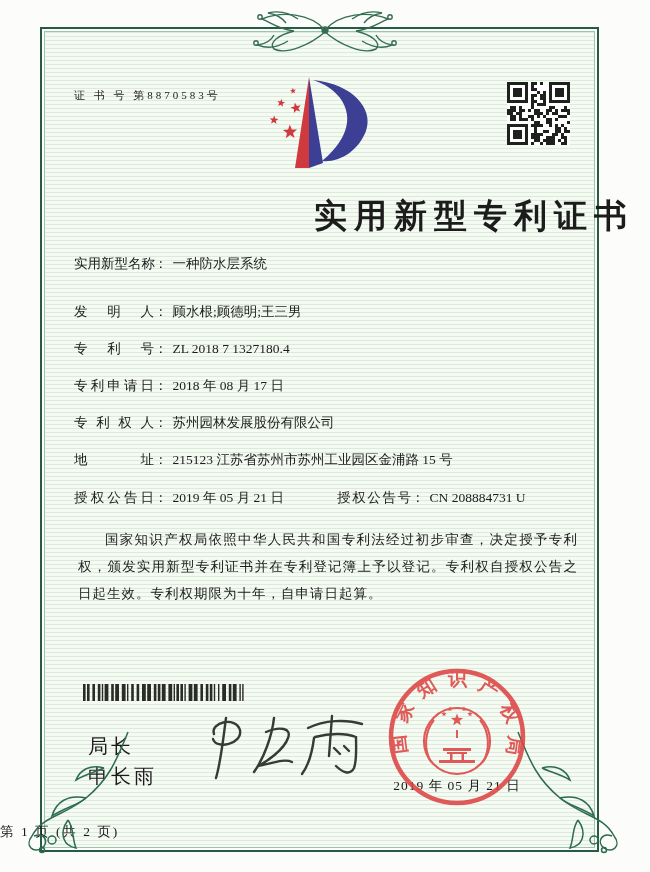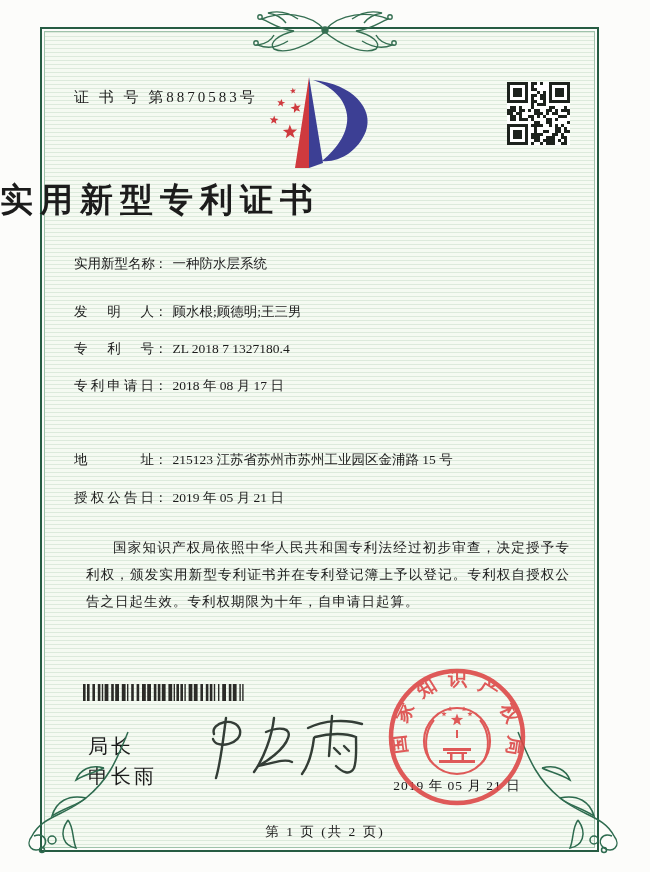--- a/index.html
+++ b/index.html
@@ -10,41 +10,41 @@
   }
   .frame{position:absolute;left:40px;top:27px;width:555px;height:821px;border:2px solid #265c43;}
   .frame-inner{
     position:absolute;inset:2px;border:1px solid #9fc2ab;
     background:#f5faf2;
     background-image:repeating-linear-gradient(180deg, rgba(120,170,130,.20) 0 1px, rgba(255,255,255,0) 1px 4px);
   }
   .orn-top{position:absolute;left:202px;top:3px;z-index:3;}
   .orn-bl{position:absolute;left:8px;top:728px;z-index:3;}
   .orn-br{position:absolute;left:512px;top:728px;z-index:3;transform:scaleX(-1);}
-  .cert-no{position:absolute;left:74px;top:88px;font-size:15px;letter-spacing:3px;z-index:2;}
+  .cert-no{position:absolute;left:74px;top:88px;font-size:11px;letter-spacing:3px;z-index:2;}
   .logo{position:absolute;left:250px;top:71px;z-index:2;}
   .qr{position:absolute;left:507px;top:82px;z-index:2;}
-  .title{position:absolute;left:0;right:0;top:178px;margin:0;text-align:left;
+  .title{position:absolute;left:0;right:0;top:178px;margin:16px;text-align:right;
          font-size:33px;font-weight:600;letter-spacing:7px;z-index:2;}
   .row{position:absolute;left:74px;width:490px;white-space:nowrap;font-size:13.5px;z-index:2;}
   .row .lbl{display:inline-block;width:80px;text-align:justify;text-align-last:justify;}
   .row .colon{margin-right:5px;}
   .r0{top:255px}.r1{top:303px}.r2{top:340px}.r3{top:377px}.r4{top:414px}.r5{top:451px}.r6{top:489px}
   .grant-no-group{position:absolute;left:263px;top:0;}
   .grant-no-group .lbl{width:74px;}
   .paras{position:absolute;left:74px;top:522px;width:508px;font-size:13.5px;line-height:27px;
          text-align:justify;z-index:2;}
-  .paras p{margin:12px;text-indent:2em;letter-spacing:1px;}
+  .paras p{margin:4px;text-indent:2em;letter-spacing:1px;}
   .barcode{position:absolute;left:83px;top:684px;z-index:2;}
   .signer{position:absolute;left:88px;top:731px;font-size:20px;line-height:30px;letter-spacing:3px;z-index:2;}
   .signature{position:absolute;left:196px;top:706px;z-index:2;}
   .seal{position:absolute;left:384px;top:664px;z-index:5;opacity:.88;}
   .seal-date{position:absolute;left:384px;top:777px;width:146px;text-align:center;font-size:13.5px;
              letter-spacing:1px;z-index:4;color:#1a1a1a;}
-  .page-footer{position:absolute;left:0;right:0;top:823px;text-align:center;font-size:13.5px;
+  .page-footer{position:absolute;left:0;right:0;top:823px;font-size:13.5px;
                letter-spacing:2px;z-index:2;}
 </style>
 </head>
 <body>
 
 <div class="page">
 
   <div class="frame">
     <div class="frame-inner"></div>
   </div>
@@ -250,25 +250,31 @@
   </div>
   <div class="row r1">
     <span class="lbl">发明人</span><span class="colon">：</span><span class="val">顾水根;顾德明;王三男</span>
   </div>
   <div class="row r2">
     <span class="lbl">专利号</span><span class="colon">：</span><span class="val">ZL 2018 7 1327180.4</span>
   </div>
   <div class="row r3">
     <span class="lbl">专利申请日</span><span class="colon">：</span><span class="val">2018 年 08 月 17 日</span>
   </div>
+  <div class="row r4">
+    <span class="lbl">专利权人</span><span class="colon">：</span><span class="val">苏州园林发展股份有限公司</span>
+  </div>
   <div class="row r5">
     <span class="lbl">地址</span><span class="colon">：</span><span class="val">215123 江苏省苏州市苏州工业园区金浦路 15 号</span>
   </div>
   <div class="row r6">
     <span class="lbl">授权公告日</span><span class="colon">：</span><span class="val">2019 年 05 月 21 日</span>
+    <span class="grant-no-group">
+      <span class="lbl">授权公告号</span><span class="colon">：</span><span class="val">CN 208884731 U</span>
+    </span>
   </div>
 
   <div class="paras">
     <p>国家知识产权局依照中华人民共和国专利法经过初步审查，决定授予专利权，颁发实用新型专利证书并在专利登记簿上予以登记。专利权自授权公告之日起生效。专利权期限为十年，自申请日起算。</p>
   </div>
 
   <svg class="barcode" width="162" height="17" viewBox="0 0 162 17">
     <g id="bc-bars" fill="#2b2b28">
         <rect x="0.0" y="0" width="2.6" height="17"></rect>
         <rect x="4.0" y="0" width="2.6" height="17"></rect>

